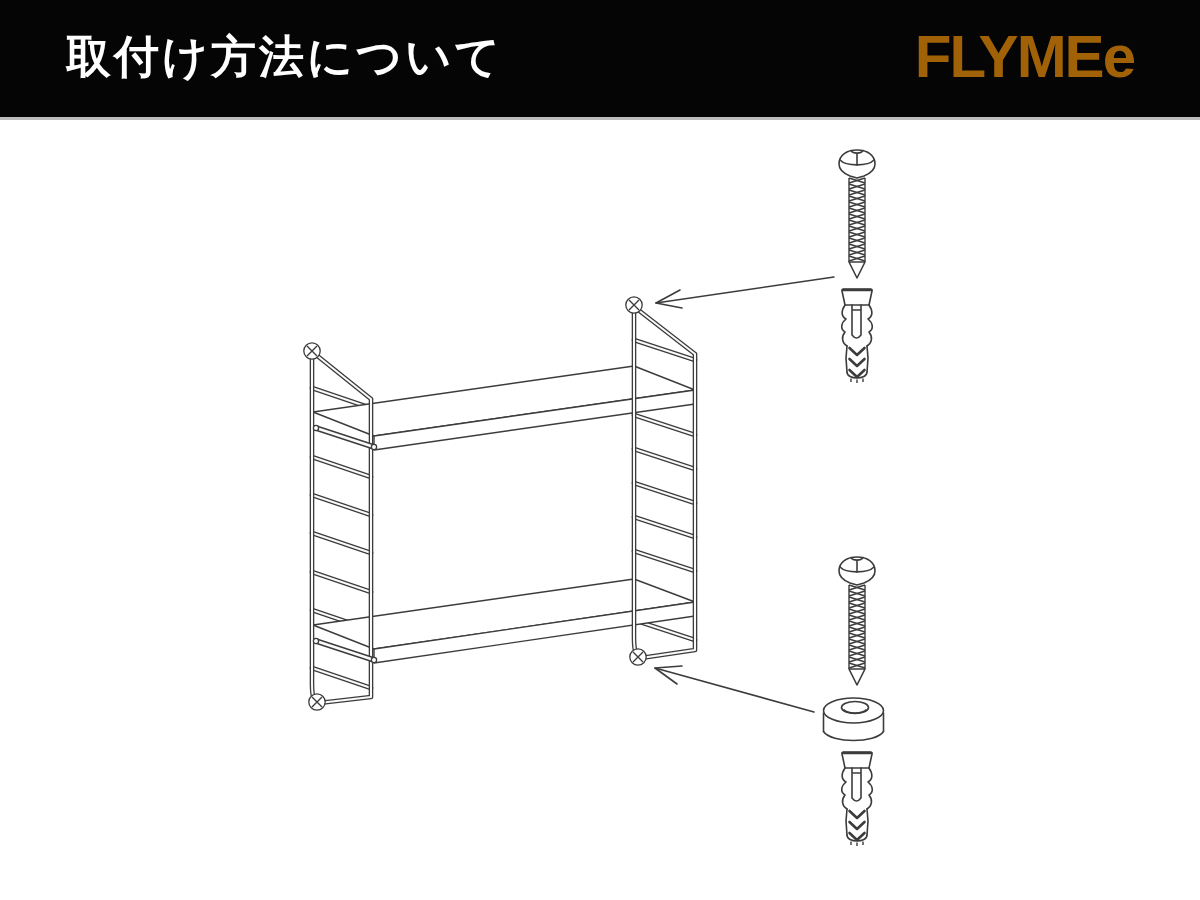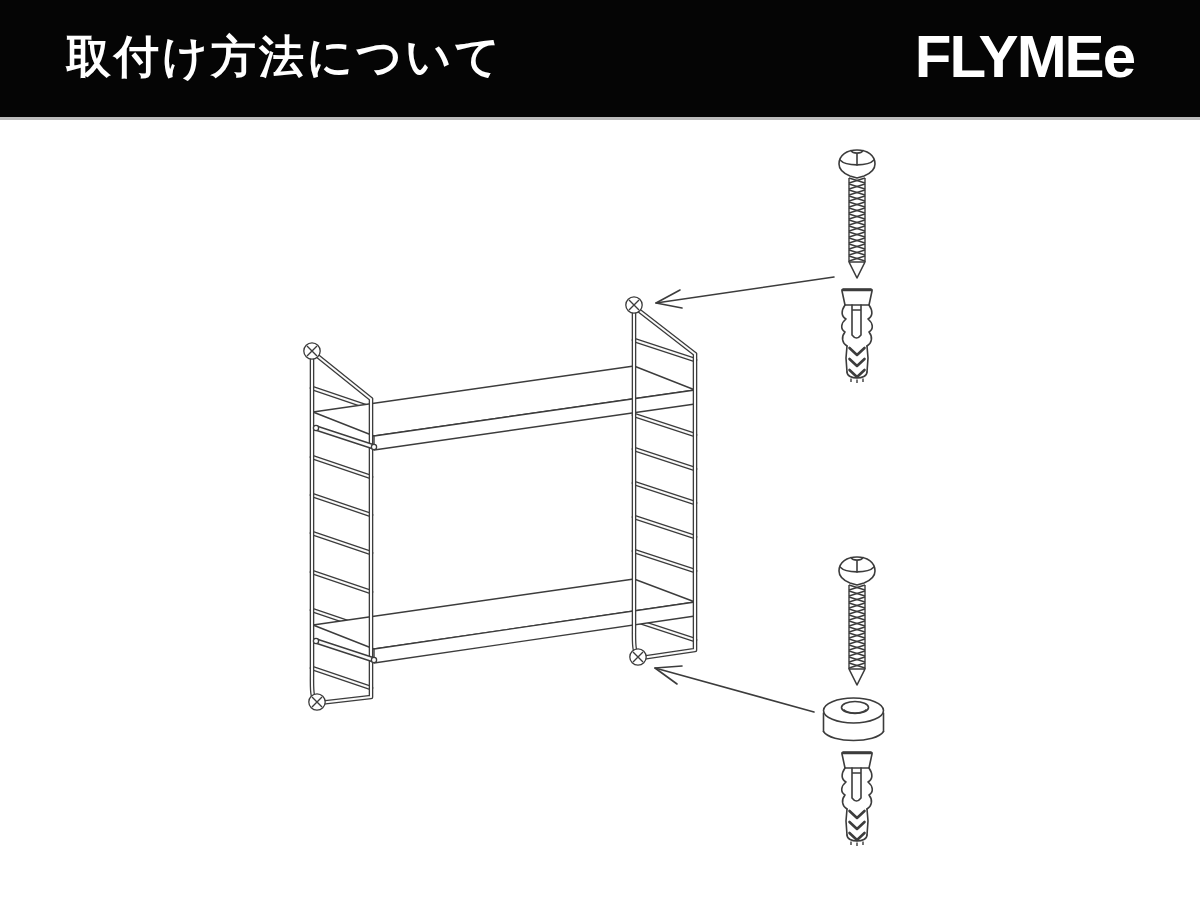--- a/index.html
+++ b/index.html
@@ -27,21 +27,21 @@
     padding:4px 66px 8px 66px;
   }
   h1.title{
     color:#fff;
     font-size:45px;
     font-weight:700;
     letter-spacing:3px;
     white-space:nowrap;
   }
   .logo{
-    color:#ffffff;
+    color:#a16207;
     font-size:60px;
     font-weight:700;
     letter-spacing:-2px;
     white-space:nowrap;
   }
   .stage{position:absolute;inset:0;z-index:1;}
   .stage svg{width:100%;height:100%;display:block;}
 
   
   .ln   {stroke:var(--ink);stroke-width:1.6;fill:none;stroke-linecap:round;stroke-linejoin:round;}

